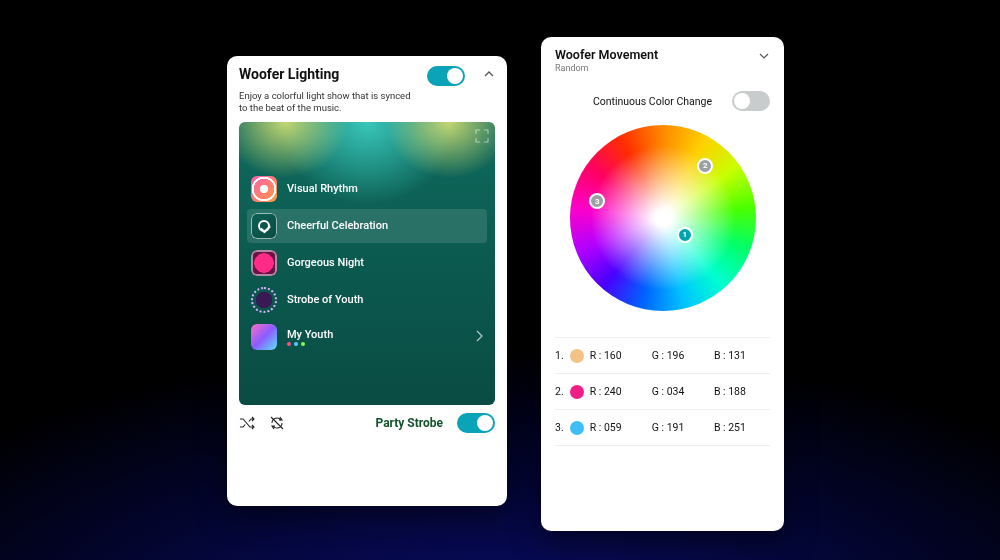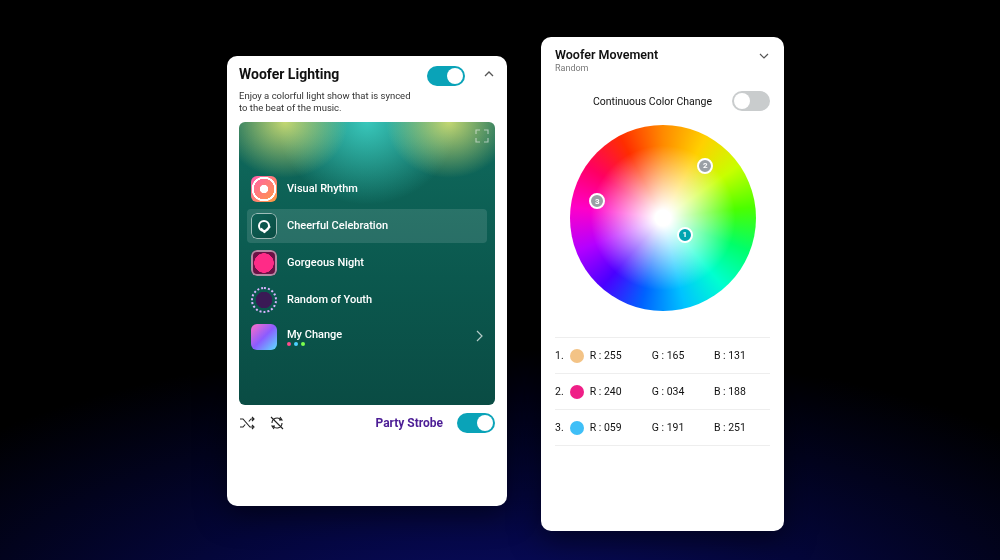--- a/index.html
+++ b/index.html
@@ -38,21 +38,21 @@
   .th1{background:radial-gradient(circle at 50% 50%, #0c564c 0 34%, transparent 36%),linear-gradient(135deg,#0d6156,#0a4b42);box-shadow:inset 0 0 0 1px rgba(255,255,255,.6);position:relative;}
   .th1:after{content:"";position:absolute;inset:7px;border:2px solid #fff;border-radius:50%;}
   .th1:before{content:"";position:absolute;left:10px;top:12px;width:7px;height:4px;border-left:2px solid #fff;border-bottom:2px solid #fff;transform:rotate(-45deg);}
   .th2{background:radial-gradient(circle at 50% 50%, #ff2b87 0 52%, transparent 54%),#6b1246;box-shadow:inset 0 0 0 2px rgba(255,255,255,.5);}
   .th3{background:radial-gradient(circle at 50% 50%, transparent 0 40%, #2fd3e1 42% 62%, transparent 64%),#04303a;}
   .th4{border-radius:50%;background:radial-gradient(circle at 50% 50%, #3a1a55 0 52%, transparent 54%);border:2px dotted #d9b3ff;box-sizing:border-box;}
   .th5{background:linear-gradient(135deg,#ff6ec7,#8b5cff 50%,#5ce1ff);}
   .strobe{margin-top:8px;display:flex;align-items:center;gap:14px;}
   .strobe .iconbtn{width:16px;height:16px;color:#333;}
   .strobe .spacer{flex:1;}
-  .strobe .lbl{font-size:12px;font-weight:700;color:#4c1d95;}
+  .strobe .lbl{font-size:12px;font-weight:700;color:#14532d;}
   .descB{font-size:9.2px;color:#333;line-height:1.25;margin-top:4px;}
 
   
   .hdrB{display:flex;justify-content:space-between;align-items:flex-start;}
   .titleB{font-size:12.5px;font-weight:600;color:#111;}
   .subB{font-size:9px;color:#777;margin-top:1px;}
   .cccRow{margin-top:18px;display:flex;align-items:center;justify-content:flex-end;gap:20px;}
   .cccRow .lbl{font-size:10.5px;color:#111;}
   .wheelWrap{margin:14px auto 0;width:186px;height:186px;position:relative;}
   .wheel{width:100%;height:100%;border-radius:50%;
@@ -101,26 +101,26 @@
         <div class="mode sel">
             <div class="thumb th1"></div>
             <div class="mlabel">Cheerful Celebration</div>
           </div>
         <div class="mode">
             <div class="thumb th2"></div>
             <div class="mlabel">Gorgeous Night</div>
           </div>
         <div class="mode">
             <div class="thumb th4"></div>
-            <div class="mlabel">Random of Youth</div>
+            <div class="mlabel">Strobe of Youth</div>
           </div>
         <div class="mode">
             <div class="thumb th5"></div>
           <div>
-            <div class="mlabel">My Change</div>
+            <div class="mlabel">My Youth</div>
             <div class="dots">
                 <span style="background:#ff4d8d"></span>
                 <span style="background:#4dd2ff"></span>
                 <span style="background:#7bff4d"></span>
               </div>
           </div>
           <div class="chevR"><svg width="8" height="12" viewBox="0 0 8 12">
                 <path d="M2 1 L7 6 L2 11" fill="none" stroke="#fff" stroke-width="1.2"></path>
               </svg></div>
         </div>
@@ -170,22 +170,22 @@
         </div>
       <div class="pin" style="left:15%;top:41%;background:#9aa0a6">
           <span>3</span>
         </div>
     </div>
 
     <div class="rgbTable">
       <div class="rgbRow">
         <span>1.</span>
         <span class="swatch" style="background:#f3c386"></span>
-        <span class="cell">R : 255</span>
-        <span class="cell">G : 165</span>
+        <span class="cell">R : 160</span>
+        <span class="cell">G : 196</span>
         <span class="cell">B : 131</span>
       </div>
       <div class="rgbRow">
         <span>2.</span>
         <span class="swatch" style="background:#ef1f87"></span>
         <span class="cell">R : 240</span>
         <span class="cell">G : 034</span>
         <span class="cell">B : 188</span>
       </div>
       <div class="rgbRow">

